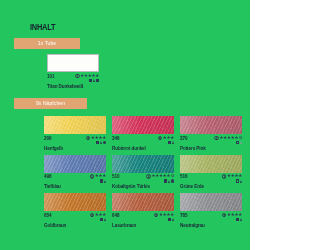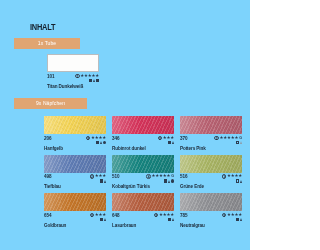--- a/index.html
+++ b/index.html
@@ -13,21 +13,21 @@
     height: 250px;
     overflow: hidden;
     font-family: "Liberation Sans", sans-serif;
     color: #1d2b3a;
     position: relative;
   }
 
   .sheet {
     position: absolute;
     inset: 0;
-    background: #7dd3fc;
+    background: #22c55e;
   }
 
   
   .page-title {
     position: absolute;
     left: 30px;
     top: 21px;
     font-size: 9.5px;
     font-weight: 700;
     letter-spacing: -0.3px;

